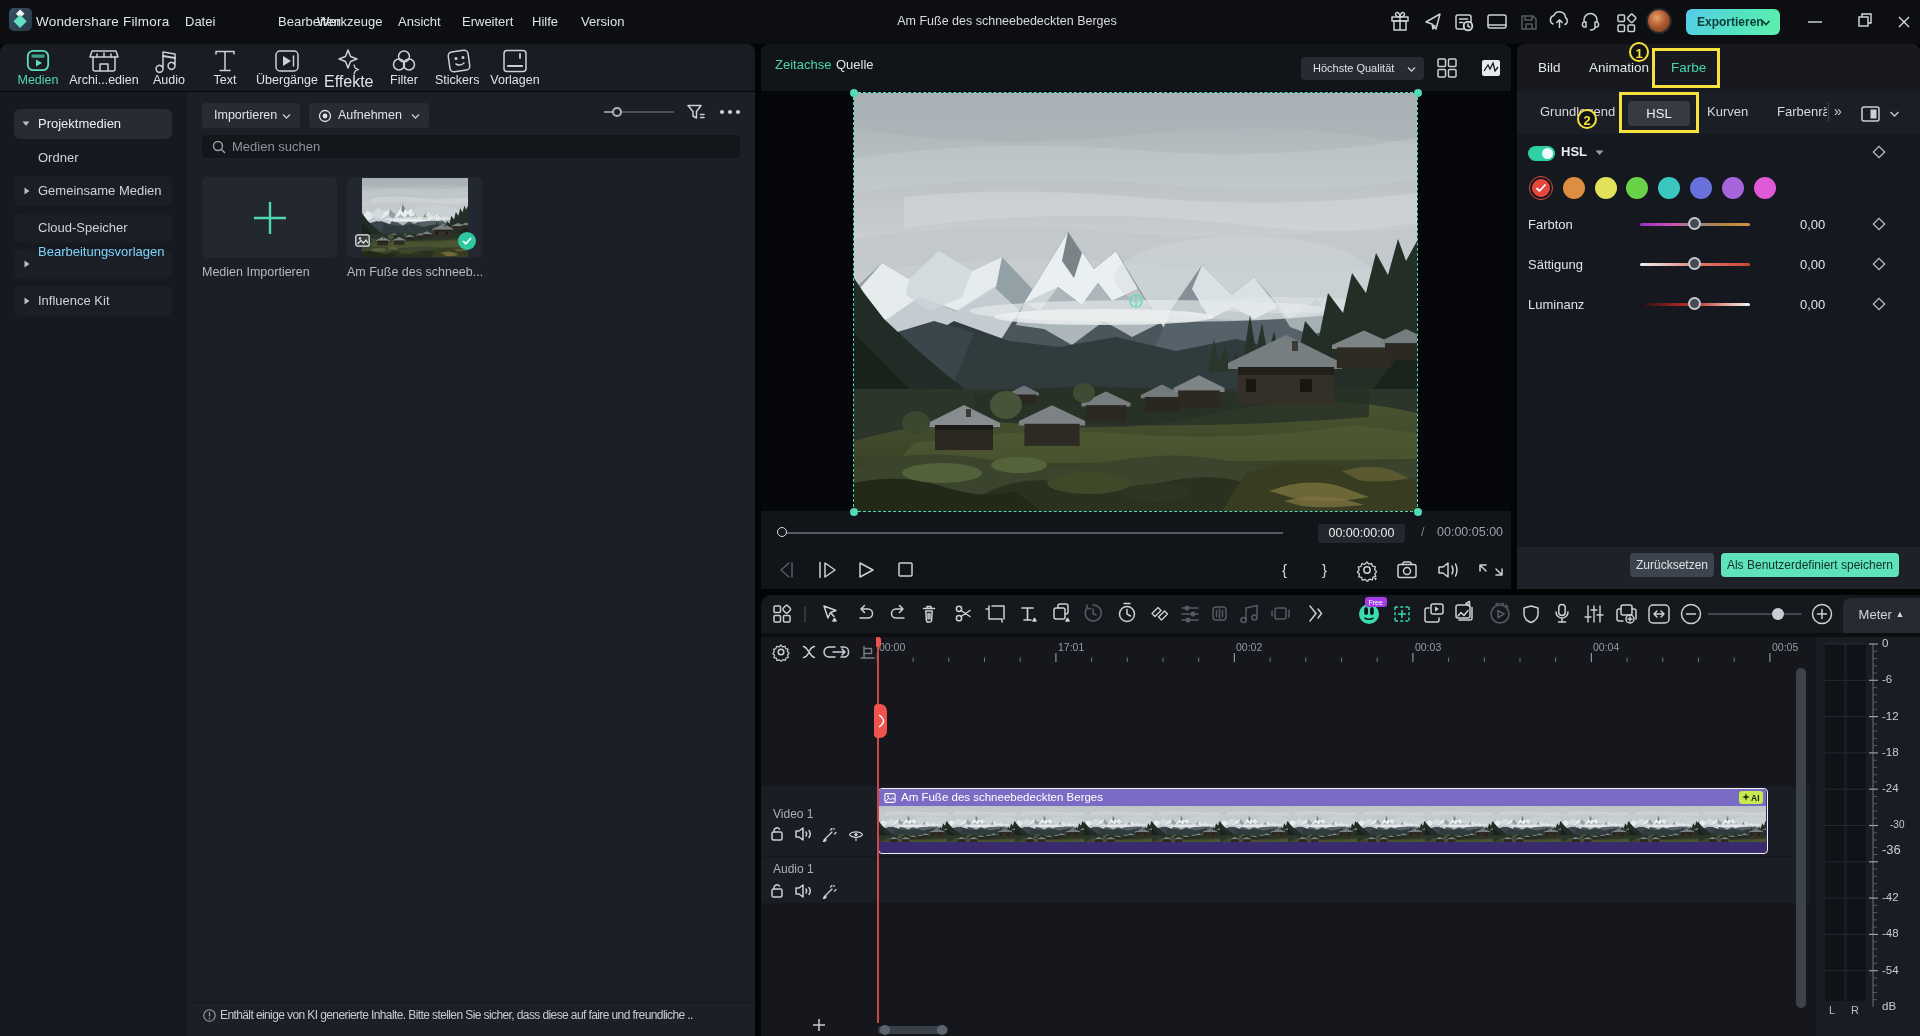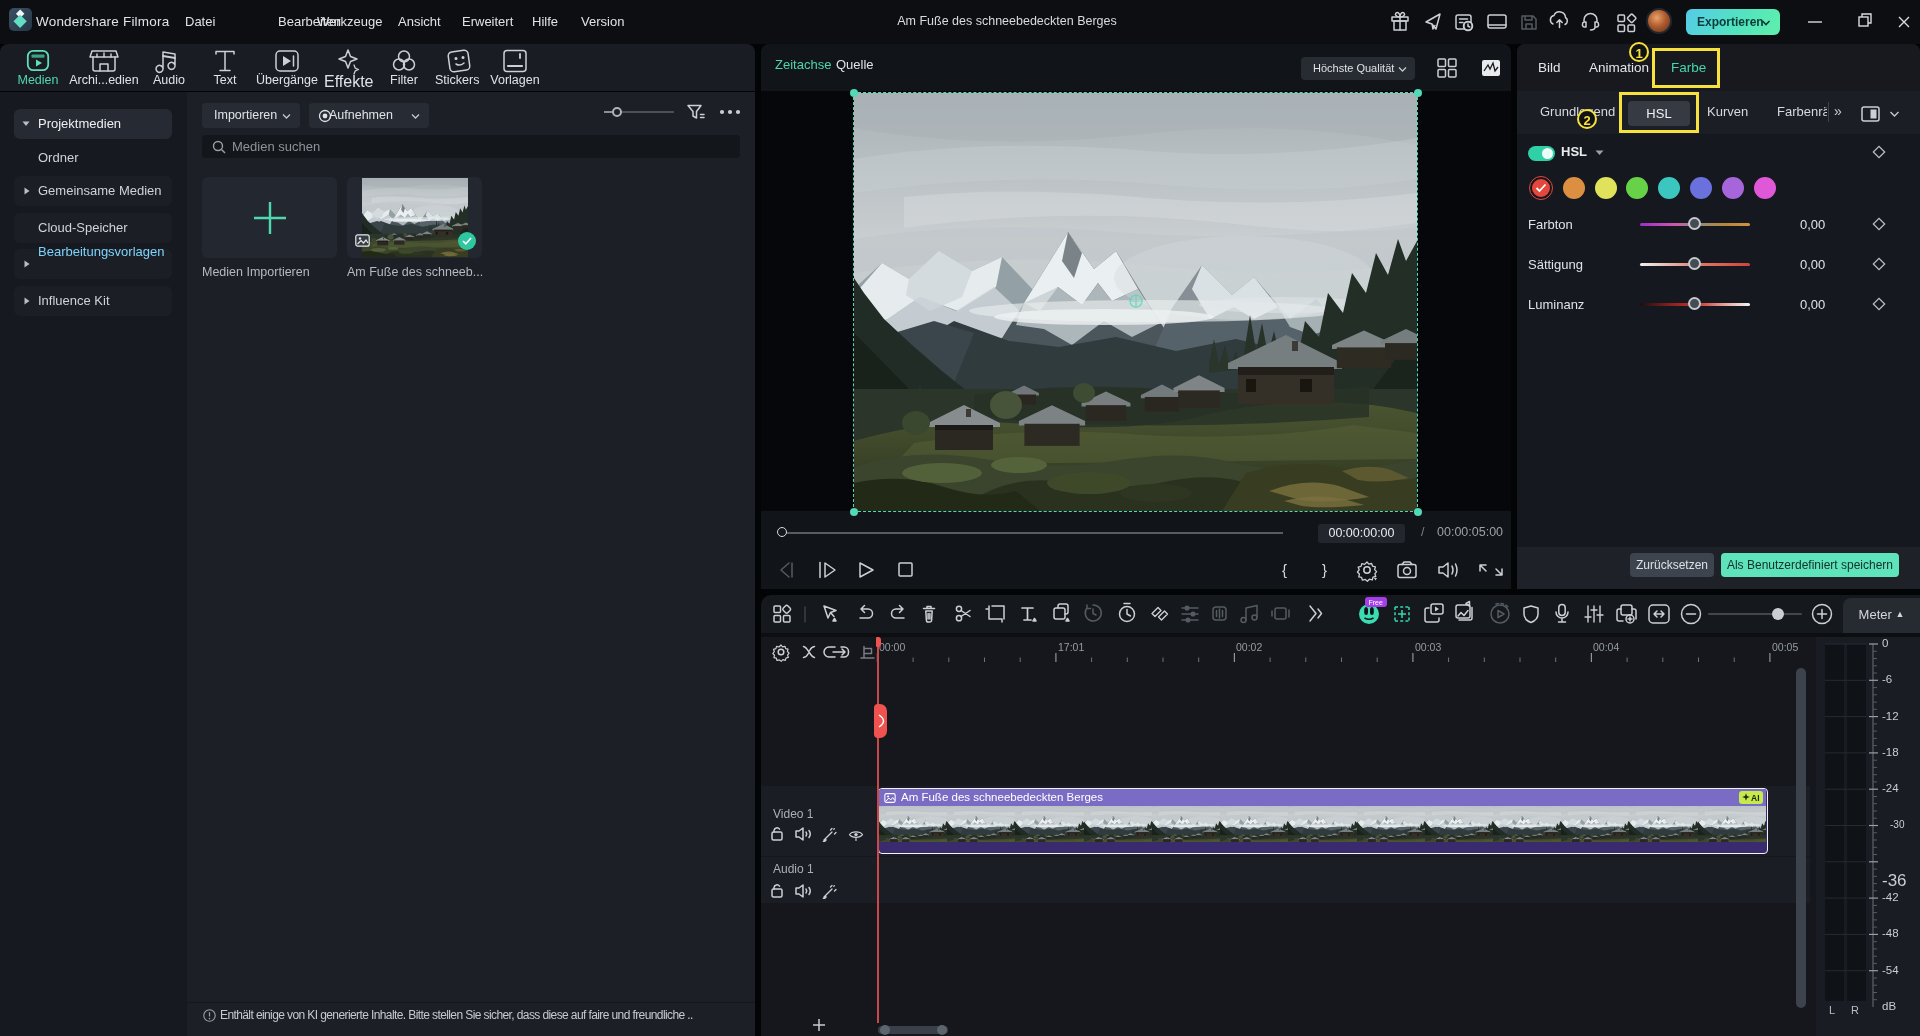--- a/index.html
+++ b/index.html
@@ -263,21 +263,21 @@
 </div>
 
 <div class="abs" style="left:187px;top:92px;width:568px;height:944px;background:#1c2026;"></div>
 <div class="abs" id="mediapanel" style="left:187px;top:92px;width:568px;height:944px;">
 
   <div class="abs" style="left:15px;top:11px;width:98px;height:25px;background:#272c34;border-radius:4px;font-size:12.5px;color:#dfe2e6;line-height:25px;padding-left:12px;">Importieren
     <svg width="9" height="7" viewBox="0 0 9 7" style="position:absolute;right:9px;top:10px">
           <path d="M1 1.5 L4.5 5 L8 1.5" stroke="#c4c8cd" stroke-width="1.3" fill="none"></path>
         </svg>
   </div>
-  <div class="abs" style="left:122px;top:11px;width:120px;height:25px;background:#272c34;border-radius:4px;font-size:12.5px;color:#dfe2e6;line-height:25px;padding-left:20px;">Aufnehmen
+  <div class="abs" style="left:122px;top:11px;width:120px;height:25px;background:#272c34;border-radius:4px;font-size:12.5px;color:#dfe2e6;line-height:25px;padding-left:29px;">Aufnehmen
     <svg width="14" height="14" viewBox="0 0 14 14" style="position:absolute;left:9px;top:5.5px">
           <circle cx="7" cy="7" r="5.5" stroke="#dfe2e6" fill="none" stroke-width="1.3"></circle>
           <circle cx="7" cy="7" r="2.4" fill="#dfe2e6"></circle>
         </svg>
     <svg width="9" height="7" viewBox="0 0 9 7" style="position:absolute;right:9px;top:10px">
           <path d="M1 1.5 L4.5 5 L8 1.5" stroke="#c4c8cd" stroke-width="1.3" fill="none"></path>
         </svg>
   </div>
   <div class="abs" style="left:417px;top:19px;width:70px;height:2px;background:#4a5058;"></div>
   <div class="abs" style="left:417px;top:19px;width:12px;height:2px;background:#8b9097;"></div>
@@ -327,21 +327,21 @@
         <circle cx="6.5" cy="9.6" r="0.8" fill="#9aa0a7"></circle>
       </svg>
   <div class="abs" style="left:33px;top:916px;font-size:12px;color:#c6cacd;white-space:nowrap;letter-spacing:-0.6px;">Enthält einige von KI generierte Inhalte. Bitte stellen Sie sicher, dass diese auf faire und freundliche ..</div>
 </div>
 
 <div class="abs" style="left:761px;top:44px;width:750px;height:545px;background:#111418;border-radius:8px 8px 0 0;"></div>
 <div class="abs" style="left:761px;top:91px;width:750px;height:420px;background:#06070a;"></div>
 <div class="abs" id="preview" style="left:761px;top:44px;width:750px;height:545px;">
   <div class="abs" style="left:14px;top:13px;font-size:13px;color:#4ed6ae;">Zeitachse</div>
   <div class="abs" style="left:75px;top:13px;font-size:13px;color:#dfe2e6;">Quelle</div>
-  <div class="abs" style="left:540px;top:13px;width:114px;height:23px;background:#272b32;border-radius:4px;font-size:11px;color:#dfe2e6;line-height:23px;padding-left:12px;">Höchste Qualität
+  <div class="abs" style="left:540px;top:13px;width:123px;height:23px;background:#272b32;border-radius:4px;font-size:11px;color:#dfe2e6;line-height:23px;padding-left:12px;">Höchste Qualität
     <svg width="9" height="7" viewBox="0 0 9 7" style="position:absolute;right:8px;top:9px">
           <path d="M1 1.5 L4.5 5 L8 1.5" stroke="#c4c8cd" stroke-width="1.3" fill="none"></path>
         </svg>
   </div>
   <svg class="abs" width="20" height="20" viewBox="0 0 20 20" style="left:676px;top:14px;">
     <rect x="1" y="1" width="7.5" height="7.5" rx="1" class="ic"></rect>
         <rect x="11.5" y="1" width="7.5" height="7.5" rx="1" class="ic"></rect>
     <rect x="1" y="11.5" width="7.5" height="7.5" rx="1" class="ic"></rect>
         <rect x="11.5" y="11.5" width="7.5" height="7.5" rx="1" class="ic"></rect>
   </svg>
@@ -780,21 +780,21 @@
           <path d="M57 355.5 H61" stroke="#565c63" stroke-width="1"></path>
           <path d="M57 362.7 H61" stroke="#565c63" stroke-width="1"></path>
           <path d="M9 333.7 H50" stroke="#262b32" stroke-width="1"></path>
         </svg>
         <div class="abs" style="left:1121px;top:42px;font-size:11.5px;color:#c9ced3;">0</div>
         <div class="abs" style="left:1121px;top:78px;font-size:11.5px;color:#c9ced3;">-6</div>
         <div class="abs" style="left:1121px;top:115px;font-size:11.5px;color:#c9ced3;">-12</div>
         <div class="abs" style="left:1121px;top:151px;font-size:11.5px;color:#c9ced3;">-18</div>
         <div class="abs" style="left:1121px;top:187px;font-size:11.5px;color:#c9ced3;">-24</div>
         <div class="abs" style="left:1121px;top:224px;font-size:10px;color:#c9ced3;margin-left:8px;">-30</div>
-        <div class="abs" style="left:1121px;top:276px;font-size:17px;color:#c9ced3;">-36</div>
+        <div class="abs" style="left:1121px;top:247px;font-size:13px;color:#c9ced3;">-36</div>
         <div class="abs" style="left:1121px;top:296px;font-size:11.5px;color:#c9ced3;">-42</div>
         <div class="abs" style="left:1121px;top:332px;font-size:11.5px;color:#c9ced3;">-48</div>
         <div class="abs" style="left:1121px;top:369px;font-size:11.5px;color:#c9ced3;">-54</div>
         <div class="abs" style="left:1121px;top:405px;font-size:11.5px;color:#c9ced3;">dB</div>
       </div>
   <div class="abs" style="left:1035px;top:73px;width:10px;height:340px;background:#3d434c;border-radius:5px;"></div>
   <div class="abs" style="left:1068px;top:409px;font-size:11px;color:#b9bec4;">L</div>
   <div class="abs" style="left:1090px;top:409px;font-size:11px;color:#b9bec4;">R</div>
 
   <svg class="abs" width="16" height="16" viewBox="0 0 16 16" style="left:50px;top:422px;">

